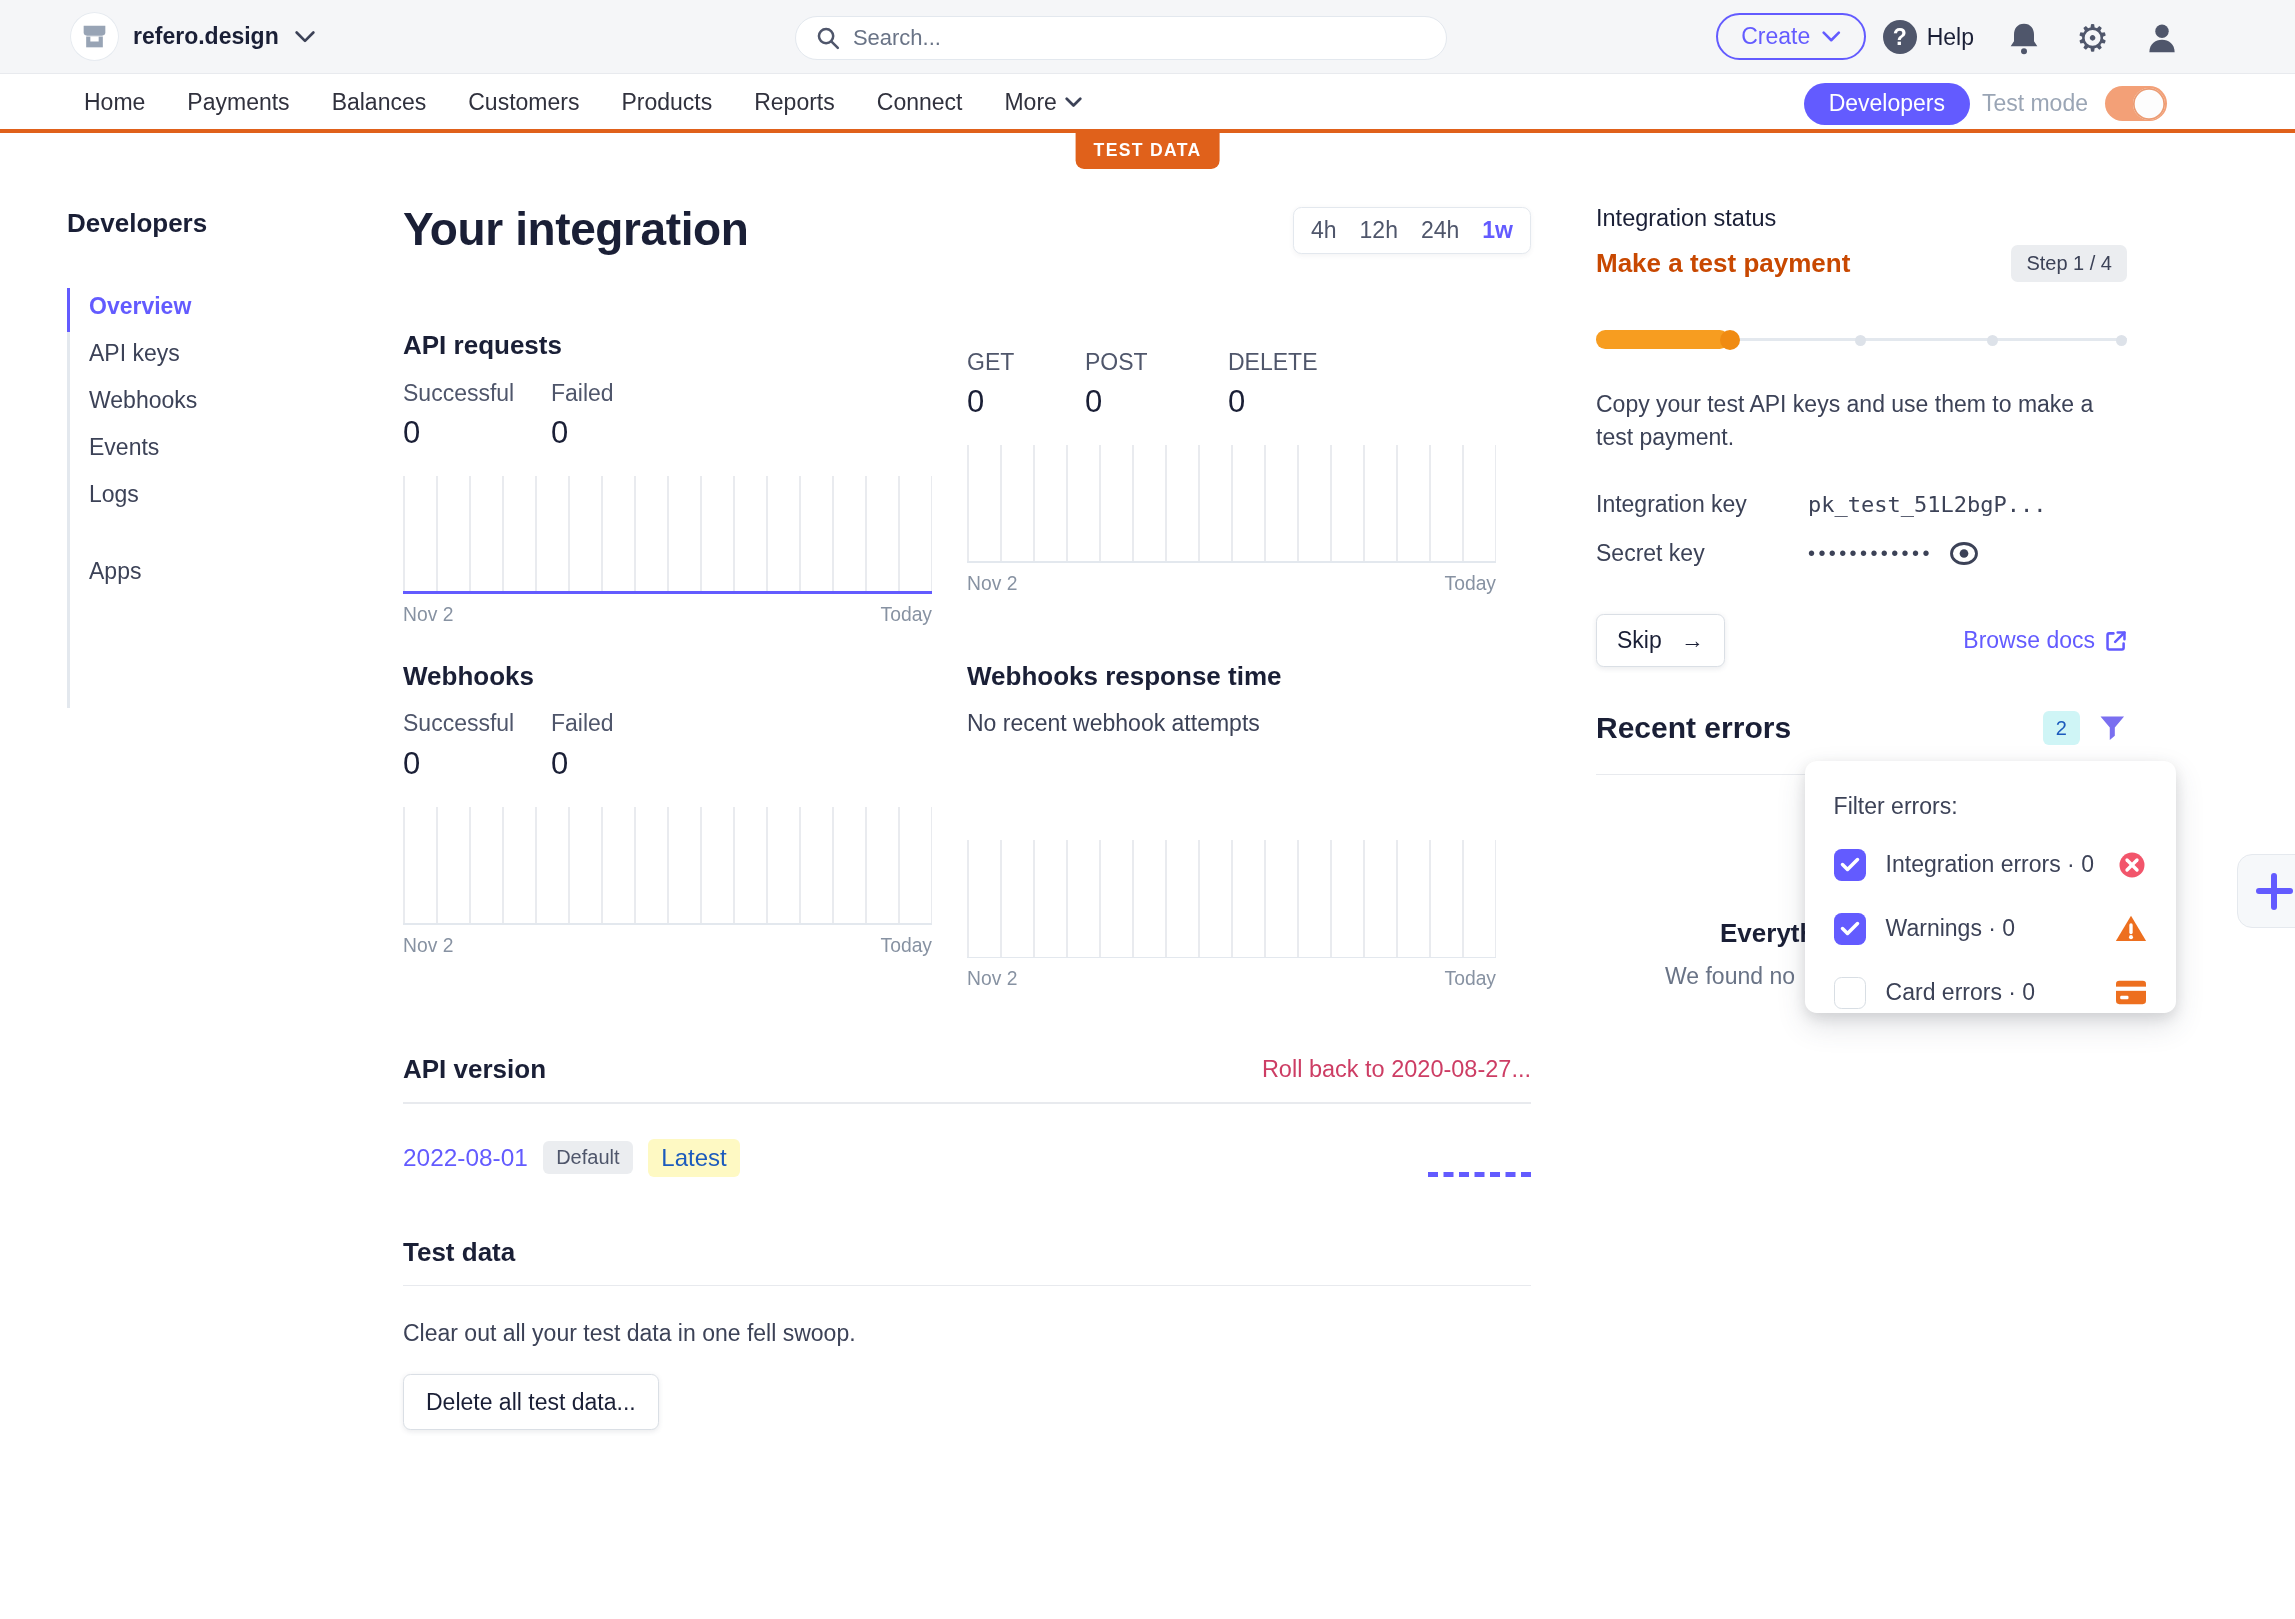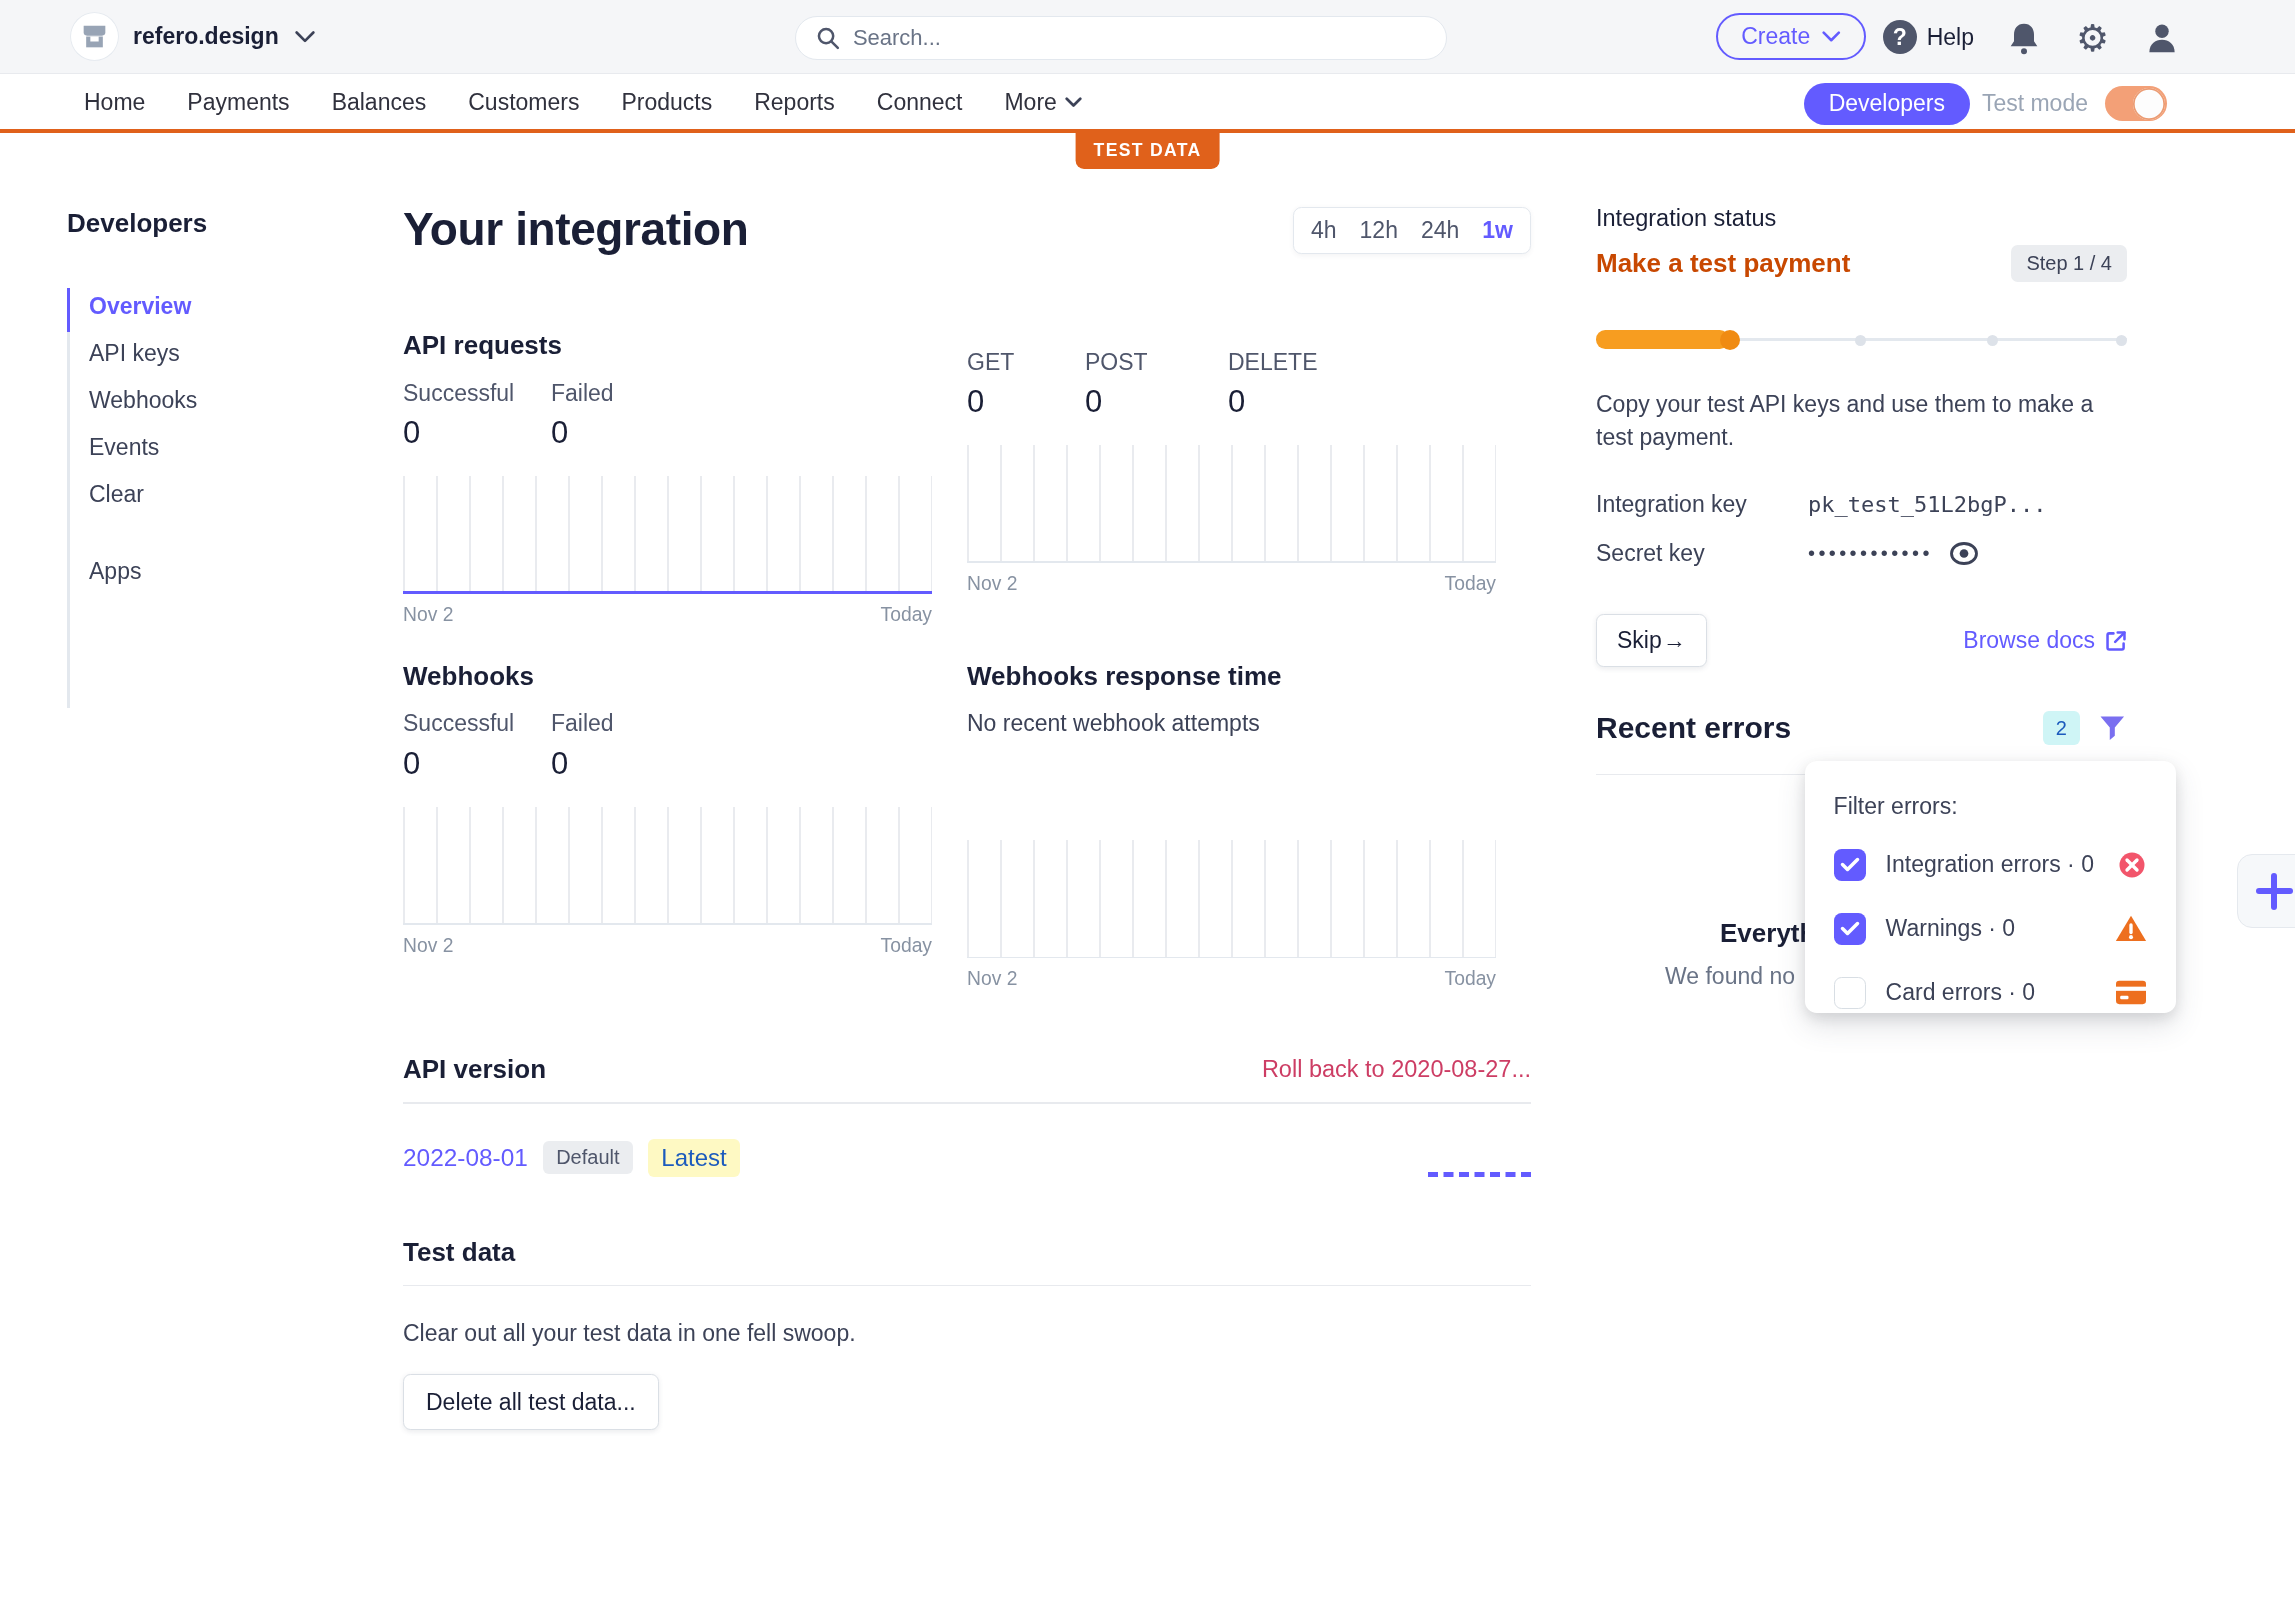--- a/index.html
+++ b/index.html
@@ -131,21 +131,21 @@
   .progress-dot { position:absolute; top:5.9px; width:11px; height:11px; border-radius:50%; background:#dde2e9; }
   .int-desc { margin-top:37px; font-size:23px; line-height:1.45; color:#3c4257; width:529px; }
   .key-row { margin-top:37px; display:flex; align-items:center; }
   .key-row + .key-row { margin-top:22px; }
   .key-label { width:212px; font-size:23px; color:#3c4257; }
   .key-value { font-family:"DejaVu Sans Mono", monospace; font-size:22px; color:#3c4257; }
   .key-dots { font-size:20px; letter-spacing:3.4px; color:#3c4257; display:flex; align-items:center; gap:15px; }
   .int-actions { margin-top:47px; display:flex; justify-content:space-between; align-items:center; }
   .skip-btn {
     background:#ffffff; border:1.7px solid #dadfe5; border-radius:7.6px; box-shadow:0 1.7px 5px rgba(60,66,87,.1);
-    padding:11.8px 20px; font-size:23px; color:#1a1f36; display:flex; align-items:center; gap:1px; cursor:pointer;
+    padding:11.8px 20px; font-size:23px; color:#1a1f36; display:flex; align-items:center; gap:19px; cursor:pointer;
     font-family:"Liberation Sans", sans-serif;
   }
   .browse-docs { font-size:23px; color:#635bff; display:flex; align-items:center; gap:10px; cursor:pointer; }
   
   .recent { position:absolute; left:1596px; top:711px; width:531px; }
   .recent-head { display:flex; justify-content:space-between; align-items:center; }
   .recent-title { font-size:30px; font-weight:700; color:#1a1f36; }
   .recent-tools { display:flex; align-items:center; gap:18.5px; }
   .count-badge { background:#cff5f6; color:#1c5bbd; font-size:20px; min-width:37px; height:34px;
     border-radius:5.9px; display:flex; align-items:center; justify-content:center; padding:0 8.4px; }
@@ -259,21 +259,21 @@
 
 <aside class="sidebar">
   <div class="sidebar-heading">Developers</div>
   <div class="sidebar-list">
     <div class="rail"></div>
     <div class="rail-active"></div>
     <div class="side-item active">Overview</div>
     <div class="side-item">API keys</div>
     <div class="side-item">Webhooks</div>
     <div class="side-item">Events</div>
-    <div class="side-item">Clear</div>
+    <div class="side-item">Logs</div>
     <div class="side-item apps">Apps</div>
   </div>
 </aside>
 
 <main class="main-col">
   <div class="page-head">
     <h1 class="page-title">Your integration</h1>
     <div class="time-filter">
       <span class="tf">4h</span>
       <span class="tf">12h</span>

